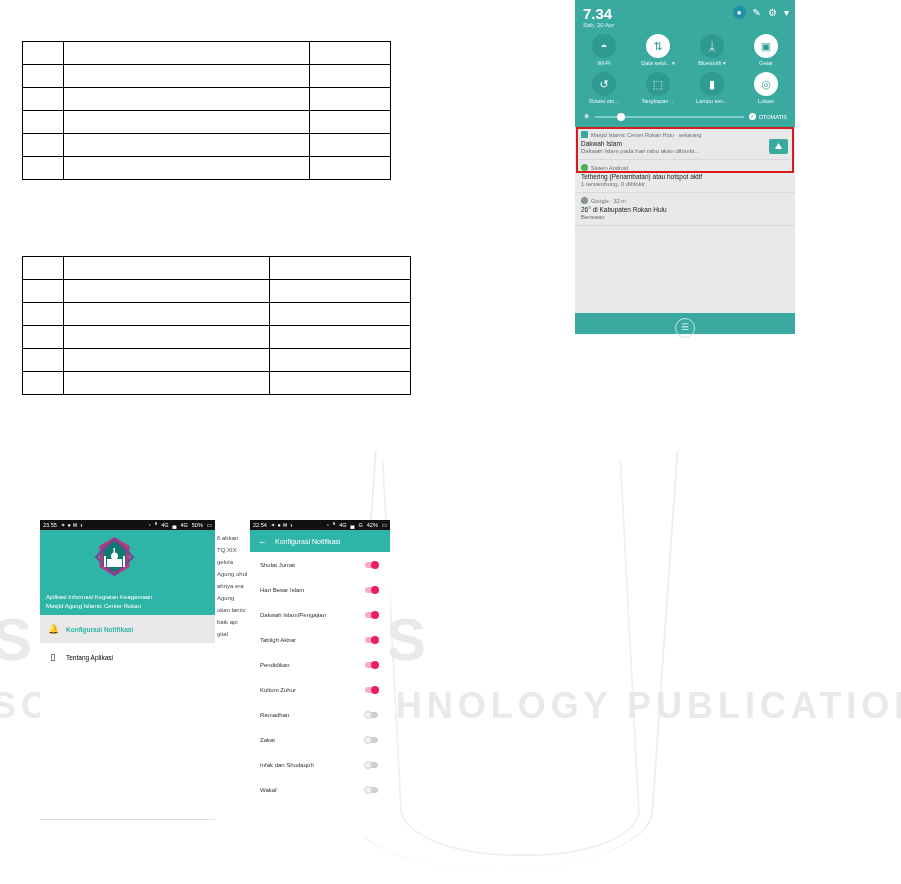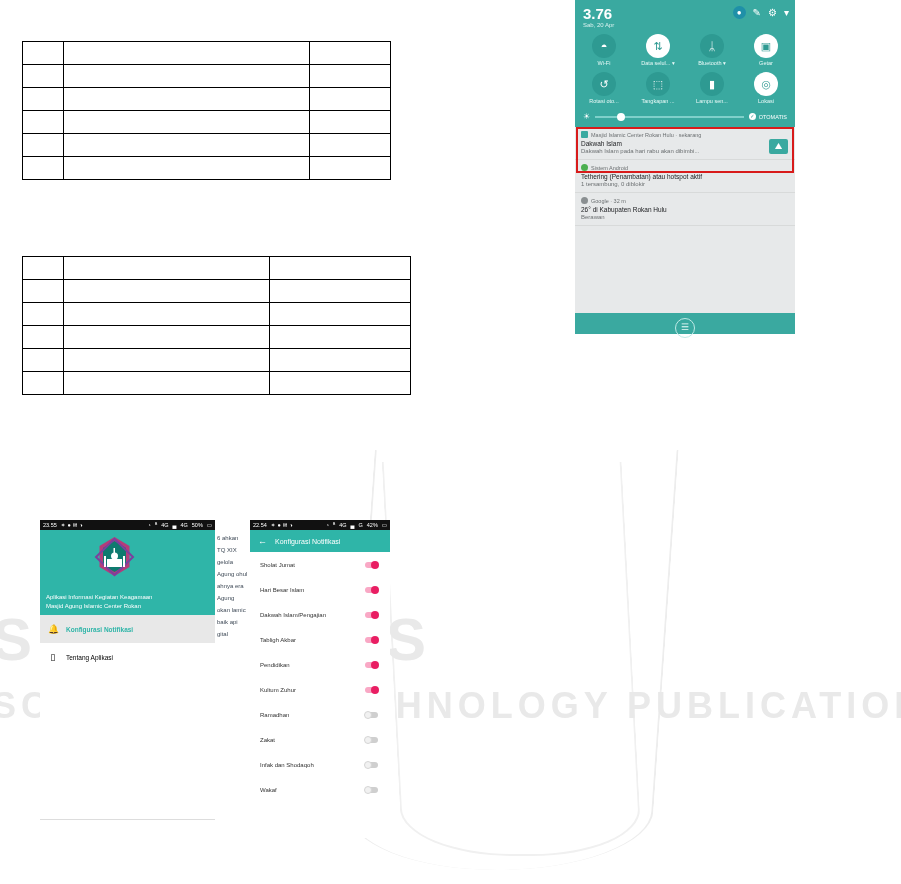--- a/index.html
+++ b/index.html
@@ -212,21 +212,21 @@
       <tr>
         <td style="width: 40px; height: 22px;"></td>
         <td style="width: 205px; height: 22px;"></td>
         <td style="width: 140px; height: 22px;"></td>
       </tr>
     </tbody>
   </table>
 
 <div id="shade">
   <div class="sh-head">
-    <div class="sh-time">3.76</div>
+    <div class="sh-time">7.34</div>
     <div class="sh-date">Sab, 20 Apr</div>
     <div class="sh-head-icons">
       <span class="circ-ico">
           <span class="ico-glyph">●</span>
         </span>
       <span class="plain-ico">✎</span>
       <span class="plain-ico">⚙</span>
       <span class="plain-ico">▾</span>
     </div>
   </div>

